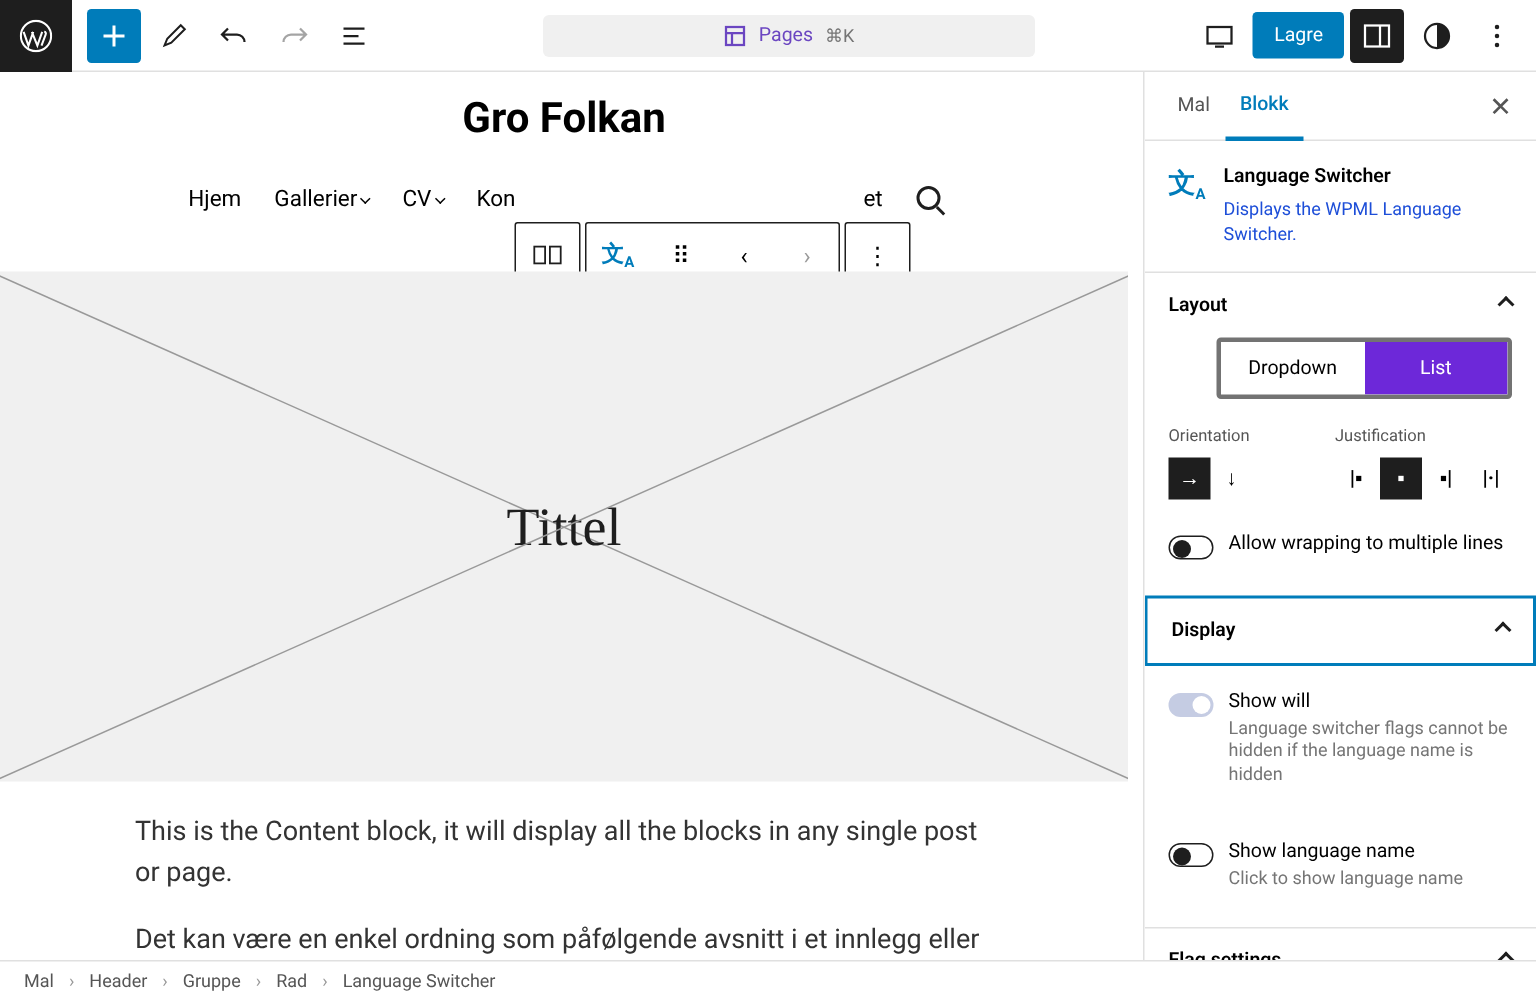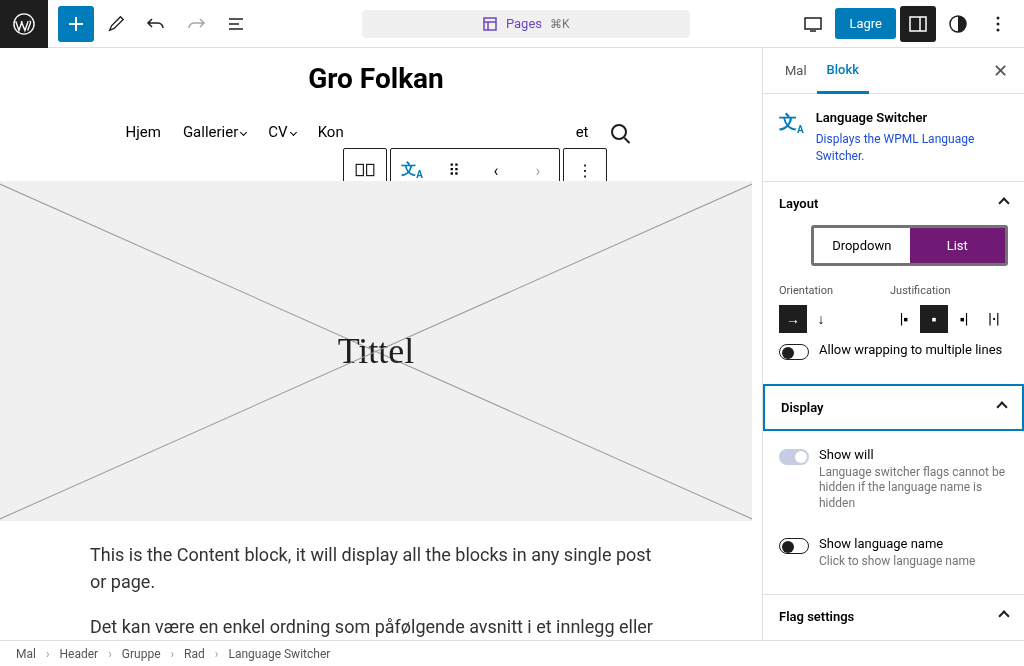--- a/index.html
+++ b/index.html
@@ -57,21 +57,21 @@
 .sb-header-title { font-weight: 600; margin-bottom: 6px; }
 .sb-header-desc { color: #1d4ed8; font-size: 12px; line-height: 1.4; }
 .sb-panel { border-top: 1px solid #e0e0e0; }
 .sb-panel-head { display: flex; justify-content: space-between; align-items: center; padding: 14px 16px; cursor: pointer; font-weight: 600; }
 .sb-panel-head .chev { border: solid #1e1e1e; border-width: 0 2px 2px 0; display: inline-block; padding: 3px; transform: rotate(-135deg); }
 .sb-panel-body { padding: 0 16px 16px; }
 .sb-panel.focused { border: 2px solid #007cba; }
 
 .layout-toggle { display: flex; border: 3px solid #737373; border-radius: 3px; overflow: hidden; margin-left: 32px; }
 .layout-toggle div { flex: 1; text-align: center; padding: 10px; cursor: pointer; }
-.layout-toggle div.active { background: #701a75; color: #fff; }
+.layout-toggle div.active { background: #6d28d9; color: #fff; }
 
 .sb-label { font-size: 11px; color: #555; margin-bottom: 8px; }
 .justify-row { display: flex; justify-content: space-between; align-items: flex-end; }
 .justify-btns { display: flex; gap: 2px; }
 .jbtn { width: 28px; height: 28px; display: flex; align-items: center; justify-content: center; cursor: pointer; font-size: 14px; font-weight: bold; }
 .jbtn.active { background: #1e1e1e; color: #fff; }
 .orient-btns { display: flex; }
 
 .toggle-row { display: flex; align-items: flex-start; gap: 10px; padding: 8px 0; }
 .toggle { width: 30px; height: 16px; border-radius: 10px; position: relative; cursor: pointer; flex-shrink: 0; margin-top: 2px; }
@@ -258,42 +258,42 @@
           <div>
             <div class="sb-label">Justification</div>
             <div class="justify-btns">
               <div class="jbtn">|▪</div>
               <div class="jbtn active">▪</div>
               <div class="jbtn">▪|</div>
               <div class="jbtn">|·|</div>
             </div>
           </div>
         </div>
-        <div class="toggle-row" style="margin-top:1px">
+        <div class="toggle-row" style="margin-top:14px">
           <div class="toggle off"></div>
           <div class="toggle-label">Allow wrapping to multiple lines</div>
         </div>
       </div>
     </div>
 
     <div class="sb-panel focused">
       <div class="sb-panel-head">
         <span>Display</span>
           <span class="chev"></span>
       </div>
     </div>
     <div class="sb-panel-body" style="padding:8px 16px 16px">
       <div class="toggle-row">
         <div class="toggle on-disabled"></div>
         <div>
           <div class="toggle-label">Show will</div>
           <div class="toggle-hint">Language switcher flags cannot be hidden if the language name is hidden</div>
         </div>
       </div>
-      <div class="toggle-row" style="margin-top:9px">
+      <div class="toggle-row" style="margin-top:20px">
         <div class="toggle off"></div>
         <div>
           <div class="toggle-label">Show language name</div>
           <div class="toggle-hint">Click to show language name</div>
         </div>
       </div>
     </div>
 
     <div class="sb-panel">
       <div class="sb-panel-head">

